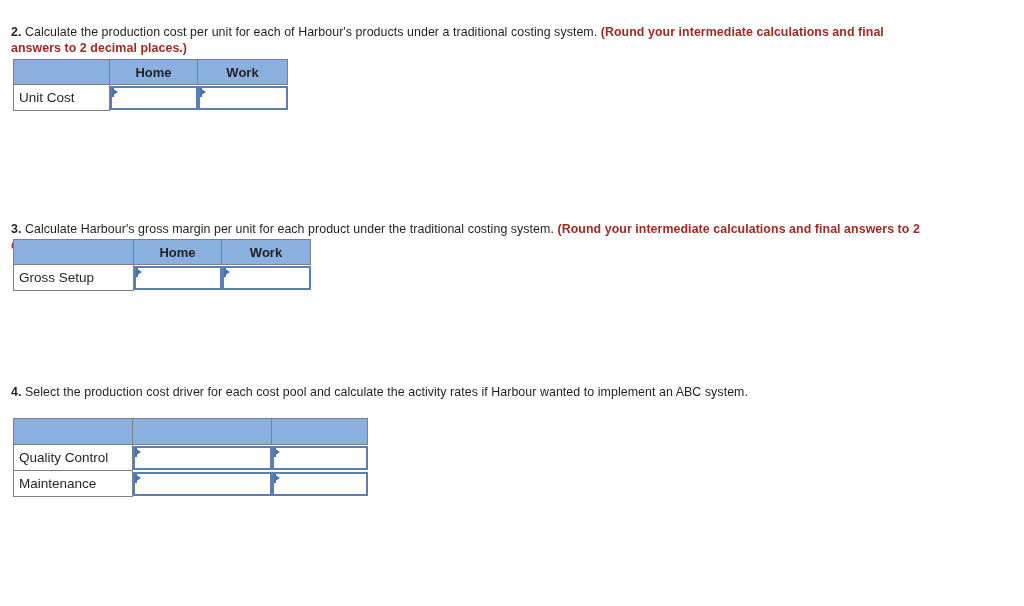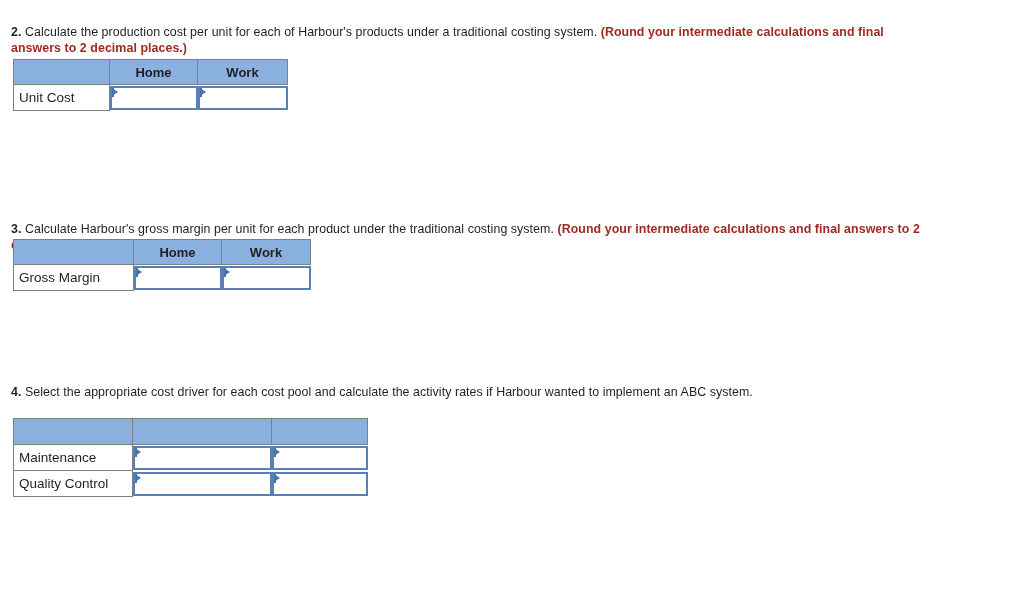--- a/index.html
+++ b/index.html
@@ -204,76 +204,76 @@
     </colgroup>
     <thead>
       <tr>
         <th></th>
         <th>Home</th>
         <th>Work</th>
       </tr>
     </thead>
     <tbody>
       <tr>
-        <td class="row-label">Gross Margin</td>
+        <td class="row-label">Gross Setup</td>
         <td class="input-cell">
           <span class="input-box">
             <span class="flag-stem"></span>
             <span class="flag"></span>
             <input class="field" type="text" placeholder="" style="">
           </span>
         </td>
         <td class="input-cell">
           <span class="input-box">
             <span class="flag-stem"></span>
             <span class="flag"></span>
             <input class="field" type="text" placeholder="" style="">
           </span>
         </td>
       </tr>
     </tbody>
   </table>
 
   <div class="question" id="question-4">
-    <span class="q-num">4.</span><span class="q-text"> Select the appropriate cost driver for each cost pool and calculate the activity rates if Harbour wanted to implement an ABC system.</span><span class="q-note"></span>
+    <span class="q-num">4.</span><span class="q-text"> Select the production cost driver for each cost pool and calculate the activity rates if Harbour wanted to implement an ABC system.</span><span class="q-note"></span>
   </div>
 
   <table class="answer-table" id="table-cost-drivers">
     <colgroup>
       <col class="c-label">
         <col class="c-two">
         <col class="c-three">
     </colgroup>
     <thead>
       <tr>
         <th></th>
         <th></th>
         <th></th>
       </tr>
     </thead>
     <tbody>
       <tr>
+        <td class="row-label">Quality Control</td>
+        <td class="input-cell">
+          <span class="input-box">
+            <span class="flag-stem"></span>
+            <span class="flag"></span>
+            <input class="field" type="text" placeholder="" style="">
+          </span>
+        </td>
+        <td class="input-cell">
+          <span class="input-box">
+            <span class="flag-stem"></span>
+            <span class="flag"></span>
+            <input class="field" type="text" placeholder="" style="">
+          </span>
+        </td>
+      </tr>
+      <tr>
         <td class="row-label">Maintenance</td>
-        <td class="input-cell">
-          <span class="input-box">
-            <span class="flag-stem"></span>
-            <span class="flag"></span>
-            <input class="field" type="text" placeholder="" style="">
-          </span>
-        </td>
-        <td class="input-cell">
-          <span class="input-box">
-            <span class="flag-stem"></span>
-            <span class="flag"></span>
-            <input class="field" type="text" placeholder="" style="">
-          </span>
-        </td>
-      </tr>
-      <tr>
-        <td class="row-label">Quality Control</td>
         <td class="input-cell">
           <span class="input-box">
             <span class="flag-stem"></span>
             <span class="flag"></span>
             <input class="field" type="text" placeholder="" style="">
           </span>
         </td>
         <td class="input-cell">
           <span class="input-box">
             <span class="flag-stem"></span>

